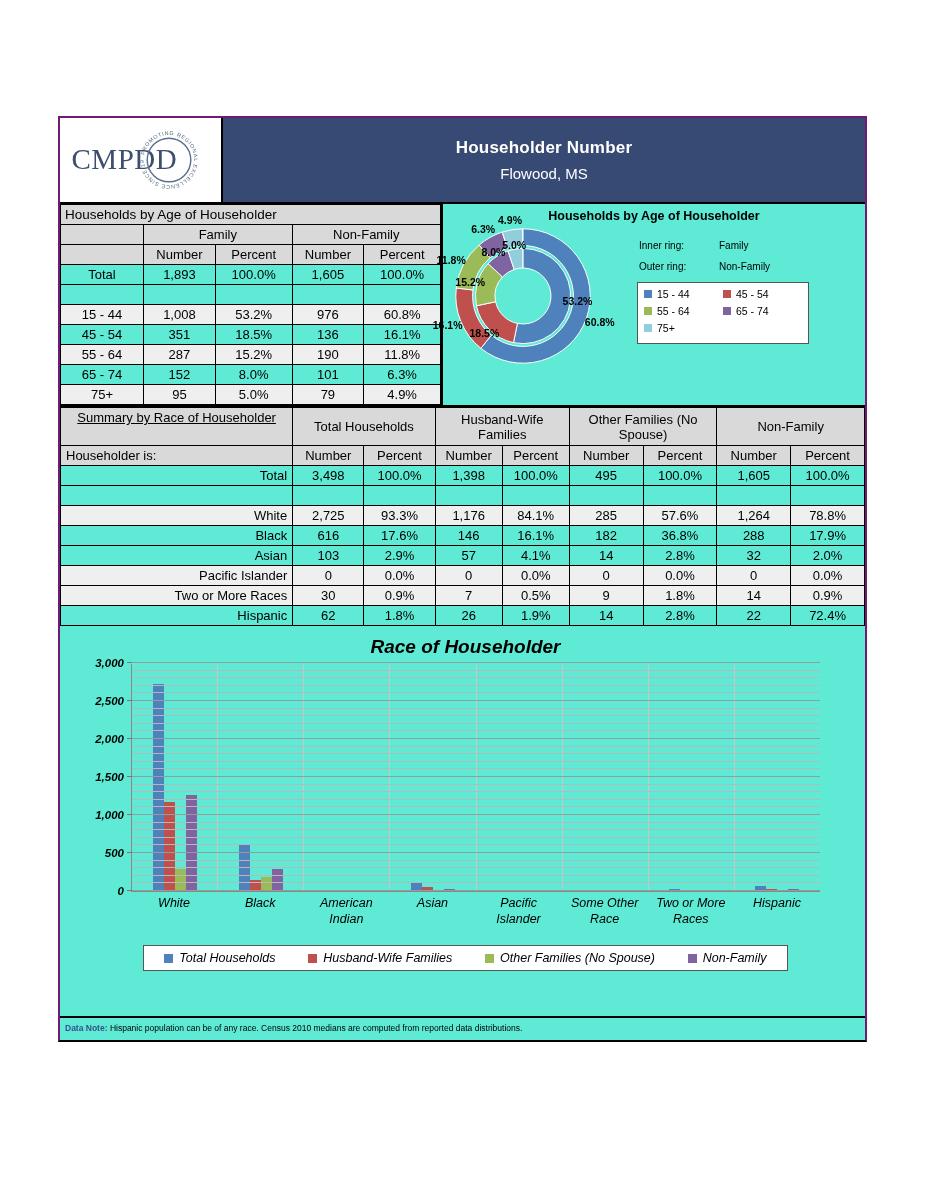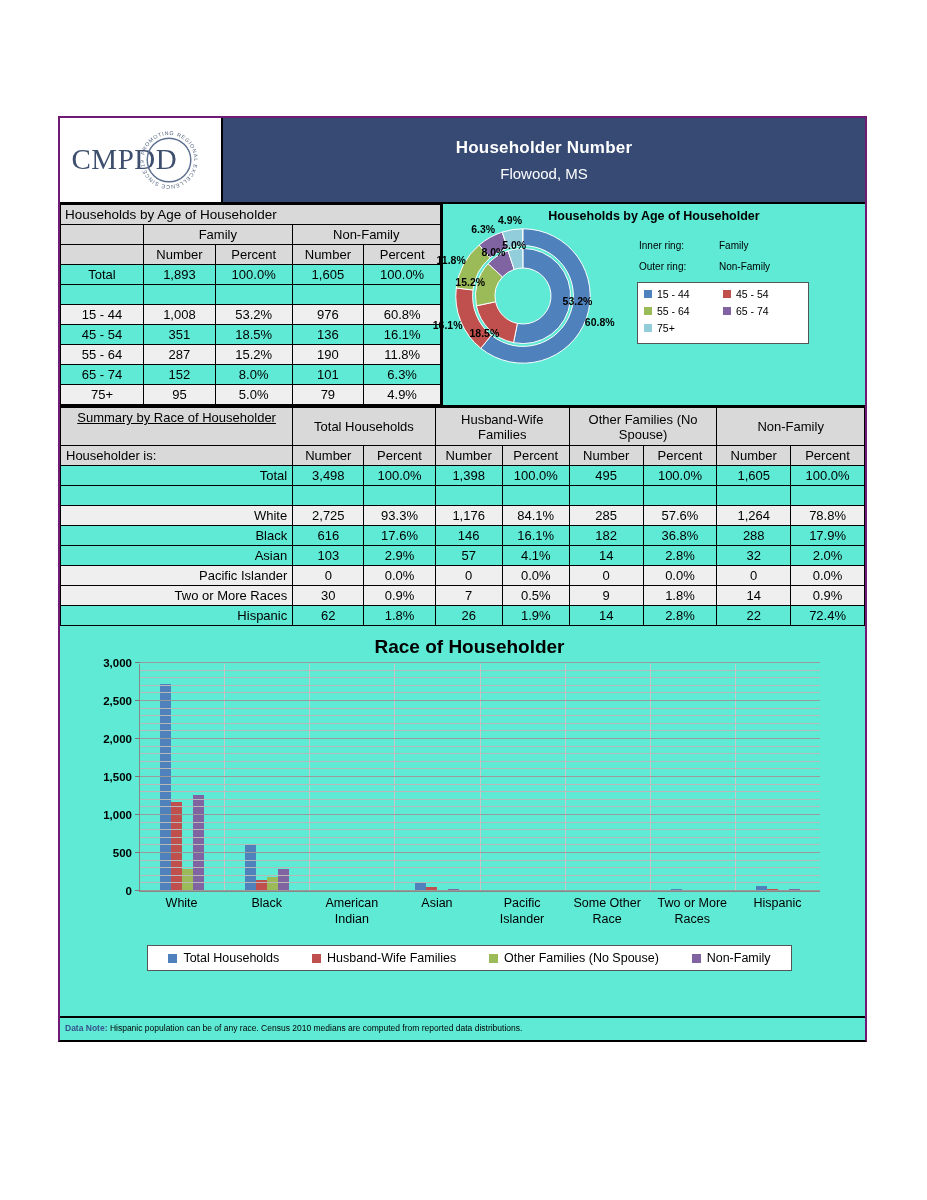--- a/index.html
+++ b/index.html
@@ -64,21 +64,21 @@
 
   
   .race-tb { border-collapse:collapse; width:100%; font-size:13px; table-layout:fixed; }
   .race-tb td, .race-tb th { border:1px solid #000; height:20px; padding:0 5px; font-weight:normal; }
   .race-hd1 { background:#d9d9d9; font-weight:bold; text-align:center; font-size:13px; height:38px !important; }
   .race-hd1.left { text-align:center; vertical-align:top; padding-top:2px !important;text-decoration:underline; }
   .race-hd2 { background:#d9d9d9; font-weight:bold; text-align:center; }
   .race-hd2.right { text-align:left; }
 
   
-  .chart-sec { border-bottom:2px solid #000; padding:10px 0 6px 14px; position:relative; height:392px; }
+  .chart-sec { border-bottom:2px solid #000; padding:10px 0 6px 6px; position:relative; height:392px;font-style:italic; }
   .chart-title { text-align:center; font-size:19px; font-weight:bold; margin-bottom:6px;}
   .plot-area { position:relative; margin: 6px 45px 0 65px; height:228px; border-left:1px solid #888; border-bottom:1px solid #888; }
   .gl { position:absolute; left:0; right:0; height:0; border-top:1px solid #b8b8b8; }
   .gl.major { border-top:1px solid #9a9a9a; }
   .ytick { position:absolute; right:calc(100% + 6px); font-size:11.5px; font-weight:bold; transform:translateY(-50%); white-space:nowrap; }
   .tickmark { position:absolute; right:100%; width:5px; border-top:1px solid #777; }
   .groups { position:absolute; left:0; right:0; bottom:0; top:0; display:flex; }
   .grp { flex:1; display:flex; align-items:flex-end; justify-content:center; gap:0px; position:relative; border-right:1px solid #c9c9c9;}
   .grp:last-child { border-right:none; }
   .bar { width:11px; }

